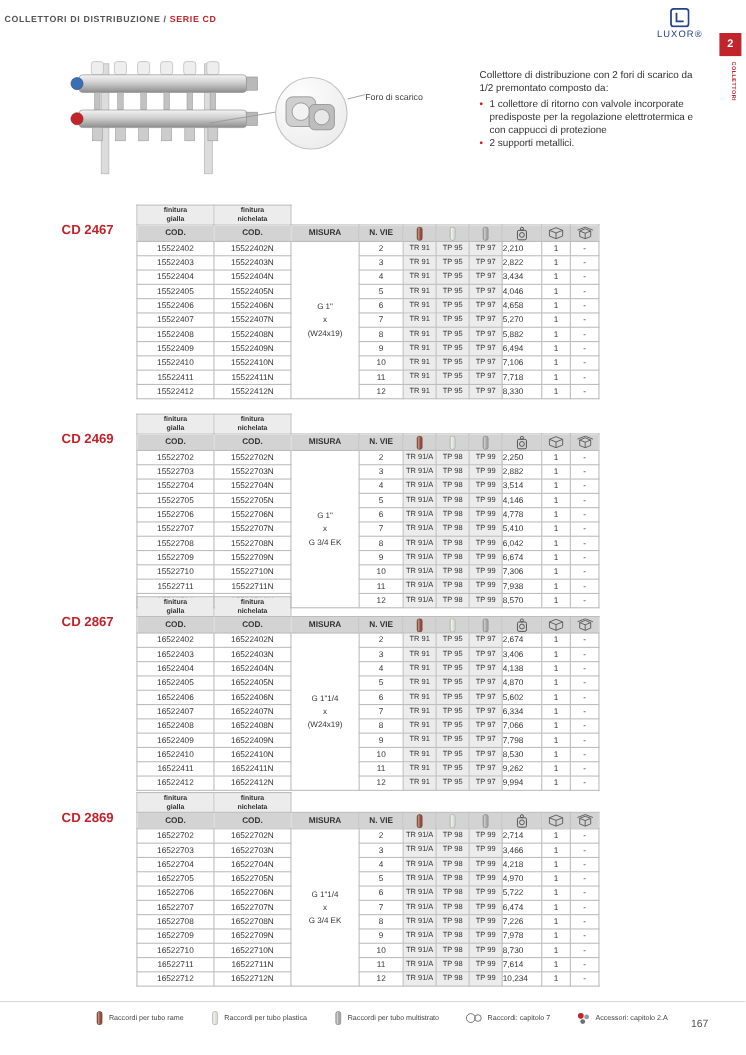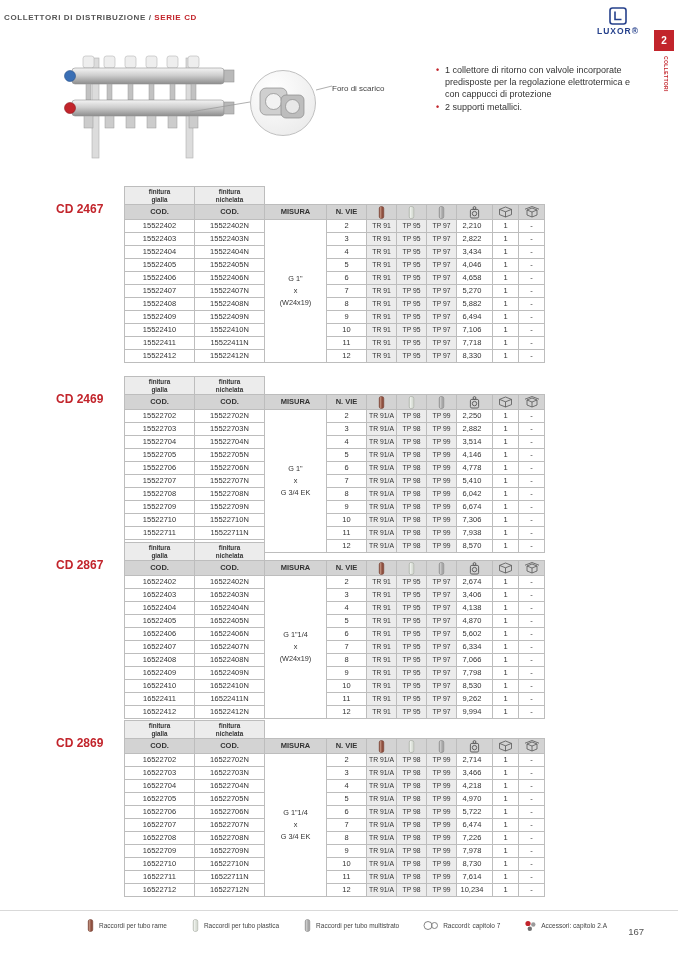--- a/index.html
+++ b/index.html
@@ -7,21 +7,21 @@
         font-family:"Liberation Sans",sans-serif;color:#333;}
 
   
   .top-header{position:absolute;top:13px;left:4px;width:100%;text-align:left;
     font-size:8px;font-weight:bold;letter-spacing:.6px;color:#555;}
   .top-header .series{color:#c2242b;}
 
   
   .luxor{position:absolute;top:7px;right:36px;width:48px;text-align:center;color:#26418c;}
   .luxor svg{display:block;margin:0 auto 1px auto;}
-  .luxor .ltext{font-size:8.5px;font-weight:bold;letter-spacing:1px;}
+  .luxor .ltext{font-size:8.5px;font-weight:normal;letter-spacing:1px;}
 
   
   .side-tab-num{position:absolute;top:30px;right:4px;width:20px;height:21px;background:#c2242b;
     color:#fff;font-size:10px;font-weight:bold;display:flex;align-items:center;justify-content:center;}
   .side-tab-label{position:absolute;top:56px;right:9px;writing-mode:vertical-rl;
     font-size:5px;color:#c2242b;font-weight:bold;letter-spacing:.4px;}
 
   
   .photo{position:absolute;left:58px;top:52px;}
   .detail-circle{position:absolute;left:250px;top:70px;width:64px;height:64px;border-radius:50%;
@@ -40,21 +40,21 @@
   .cd-code{position:absolute;left:-68px;top:16px;color:#c2242b;font-weight:bold;font-size:12px;
     width:64px;white-space:nowrap;}
   table.cd{border-collapse:collapse;table-layout:fixed;width:420px;font-size:7.5px;color:#333;}
   .cd th,.cd td{border:1px solid #bdbdbd;text-align:center;padding:0;height:12px;line-height:1.05;
     overflow:hidden;white-space:nowrap;}
   .cd thead tr.cols th{background:#d3d3d3;height:14px;font-size:7.5px;font-weight:bold;}
   .cd th.fin{background:#ececec;font-size:6.3px;font-weight:bold;white-space:pre-line;height:17px;line-height:1.2;}
   .cd th.blank{border:none;background:transparent;}
   .cd td.mis{font-size:7.3px;line-height:1.6;white-space:normal;}
   .cd td.tag{background:#ececec;font-size:6.8px;}
-  .cd td.peso{text-align:center;padding-right:5px;}
+  .cd td.peso{text-align:left;padding-right:5px;}
   .cd th.ic svg,.cd th.ic span{vertical-align:middle;}
 
   
   .footer-line{position:absolute;left:0;right:0;top:910px;border-top:1px solid #d9d9d9;}
   .footer-legend{position:absolute;left:86px;top:919px;display:flex;align-items:center;gap:24px;
     font-size:6.5px;color:#444;}
   .footer-legend .leg{display:flex;align-items:center;gap:4px;}
   .footer-legend svg{display:block;}
   .page-number{position:absolute;right:34px;top:926px;font-size:9.5px;color:#555;}
 </style>
@@ -127,20 +127,21 @@
     <svg width="64" height="64" viewBox="0 0 64 64">
       <rect x="9" y="17" width="27" height="27" rx="6" fill="#cfcfcf" stroke="#8a8a8a" stroke-width="0.7"></rect>
       <circle cx="22.5" cy="30.5" r="8" fill="#f2f2f2" stroke="#8a8a8a" stroke-width="0.7"></circle>
       <rect x="30" y="24" width="23" height="23" rx="5" fill="#bdbdbd" stroke="#8a8a8a" stroke-width="0.7"></rect>
       <circle cx="41.5" cy="35.5" r="7" fill="#e8e8e8" stroke="#8a8a8a" stroke-width="0.7"></circle>
     </svg>
   </div>
   <div class="detail-label">Foro di scarico</div>
 
   <div class="description">
+    <div>Collettore di distribuzione con 2 fori di scarico da 1/2 premontato composto da:</div>
     <ul>
         <li>1 collettore di ritorno con valvole incorporate predisposte per la regolazione elettrotermica e con cappucci di protezione</li>
         <li>2 supporti metallici.</li>
       </ul>
   </div>
 
   <div class="product-block" style="top:186px">
     <div class="cd-code">CD 2467</div>
     <div>
         <table class="cd">

